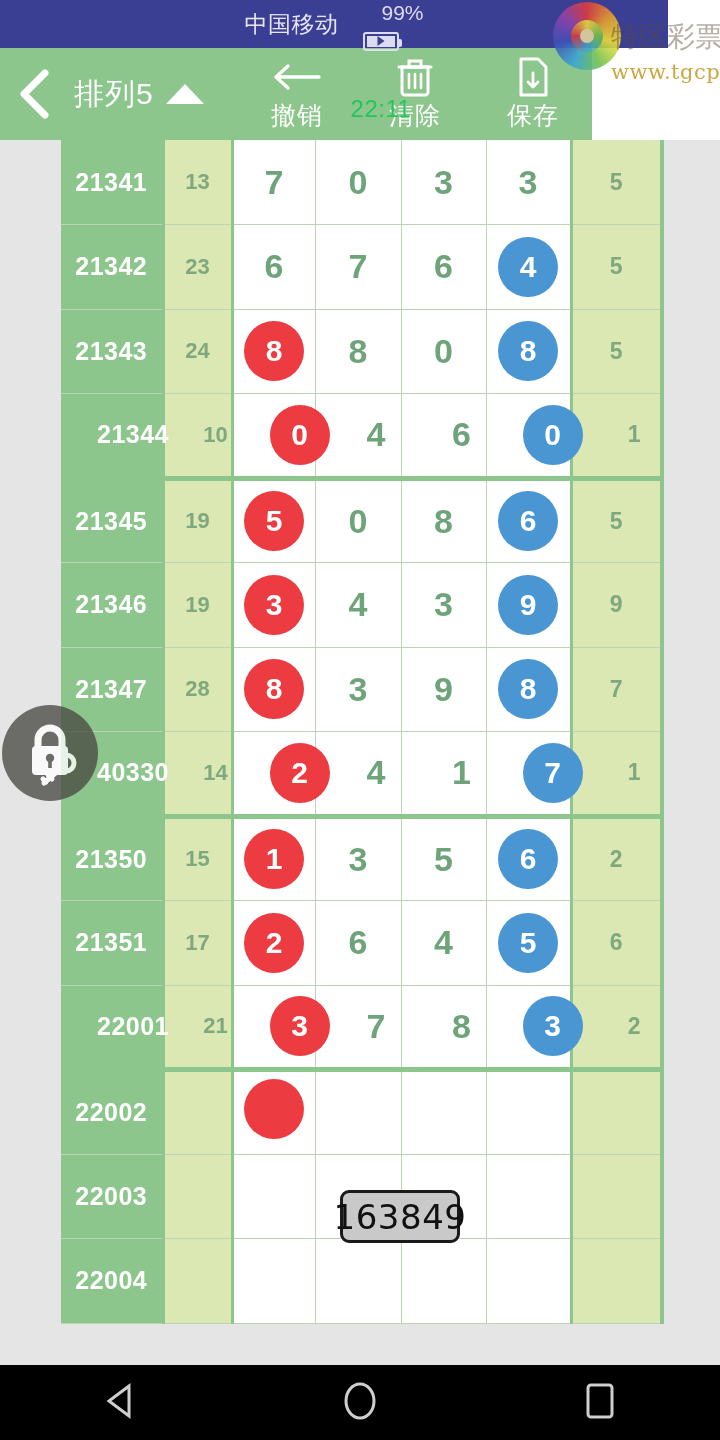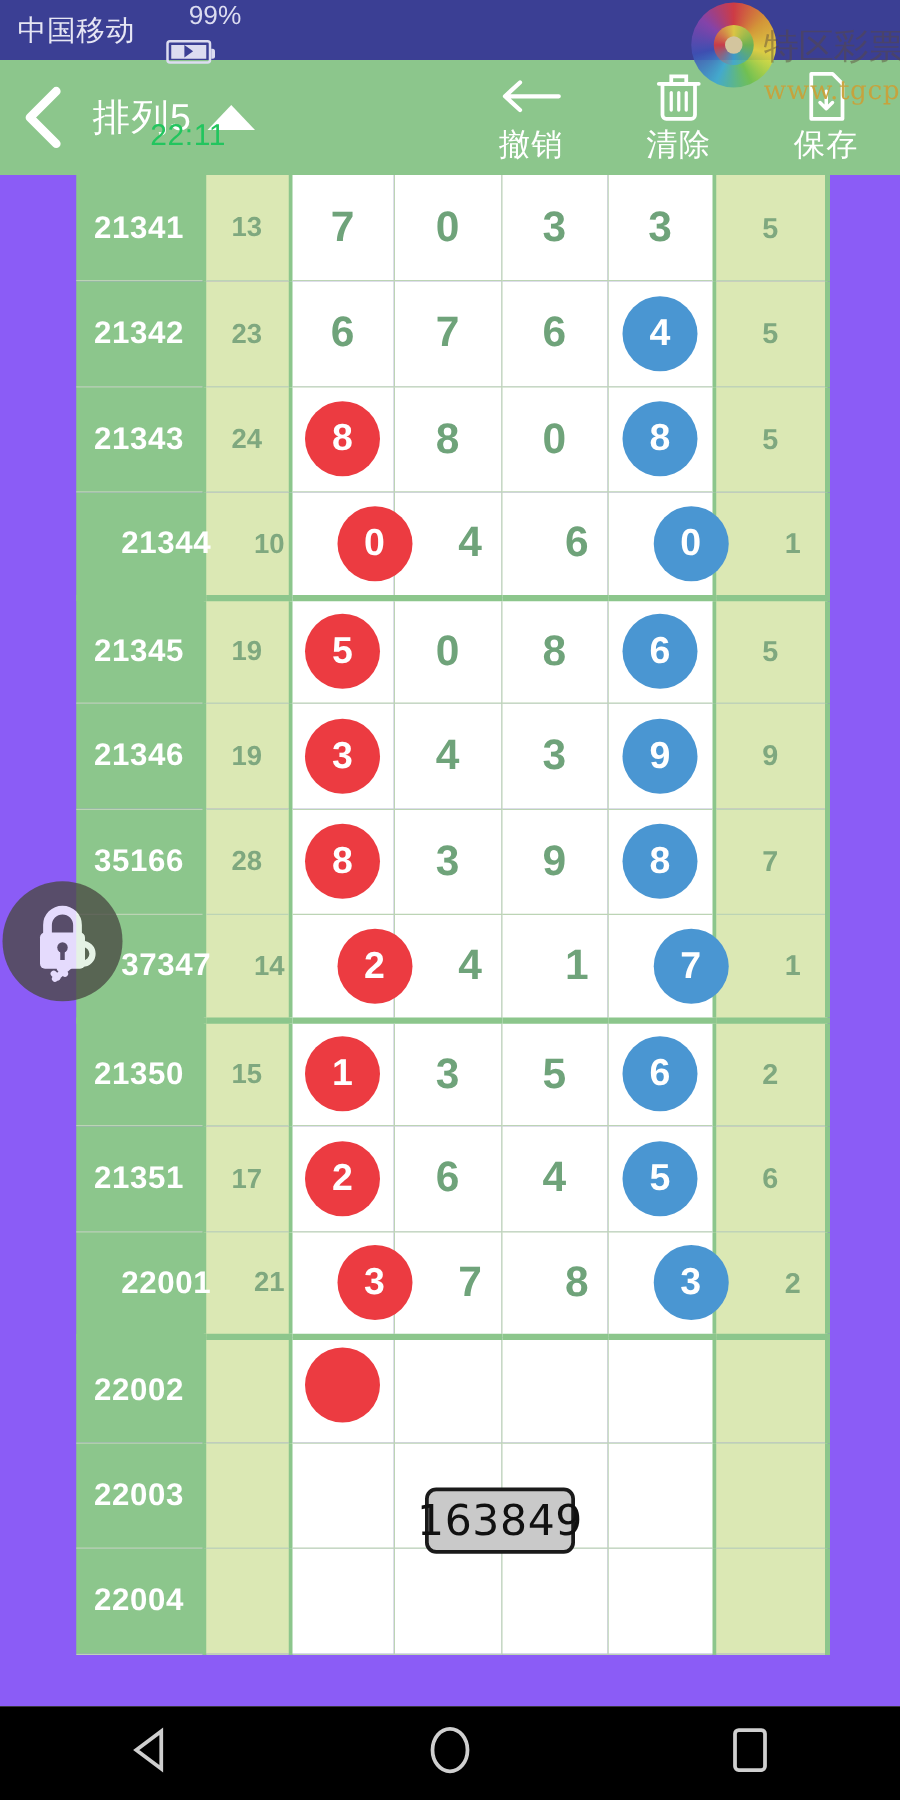--- a/index.html
+++ b/index.html
@@ -6,23 +6,23 @@
   body{
     width:720px;height:1440px;overflow:hidden;
     background:#ffffff;
     font-family:"Liberation Sans","DejaVu Sans",sans-serif;
     -webkit-font-smoothing:antialiased;
   }
   #app{position:relative;width:720px;height:1440px;overflow:hidden;background:#fff;}
 
   
   .statusbar{
-    position:absolute;left:0;top:0;width:720px;height:48px;
+    position:absolute;left:0;top:0;width:668px;height:48px;
     background:#3b3f94;color:#e9e9f5;
-    display:flex;align-items:center;justify-content:flex-start;
+    display:flex;align-items:center;justify-content:center;
     padding:0 14px;box-sizing:border-box;z-index:20;
   }
   .sb-carrier{font-size:23px;letter-spacing:.5px;color:#e6e6f4;}
   .sb-right{display:flex;align-items:center;gap:7px;flex-direction:column;}
   .sb-eye{width:26px;height:17px;position:relative;display:inline-block;}
   .sb-eye:before{content:"";position:absolute;left:1px;top:0;width:24px;height:16px;
     border:2.3px solid #dcdcf0;border-radius:50% 50% 50% 50%/60% 60% 60% 60%;box-sizing:border-box;}
   .sb-eye:after{content:"";position:absolute;left:10px;top:5px;width:6px;height:6px;border-radius:50%;background:#dcdcf0;}
   .sb-net{font-size:11px;line-height:10px;text-align:left;color:#dcdcf0;}
   .sb-bars{display:flex;align-items:flex-end;gap:1.5px;height:17px;}
@@ -45,35 +45,35 @@
   .wm-logo:after{content:"";position:absolute;left:18px;top:18px;width:32px;height:32px;border-radius:50%;
     background:conic-gradient(#f2e03a,#6fc04a,#3aa6d6,#e23b3b,#f2e03a);opacity:.95;}
   .wm-logo:before{content:"";position:absolute;left:27px;top:27px;width:14px;height:14px;border-radius:50%;background:#e8d8a0;z-index:2;}
   .wm-cn{position:absolute;left:78px;top:22px;font-size:28px;color:#5b4a3a;opacity:.45;
     font-family:"DejaVu Serif","Liberation Serif",serif;white-space:nowrap;}
   .wm-url{position:absolute;left:78px;top:64px;font-size:21px;color:#c9a23a;opacity:.95;
     font-family:"DejaVu Serif","Liberation Serif",serif;white-space:nowrap;letter-spacing:.5px;}
 
   
   .toolbar{
-    position:absolute;left:0;top:48px;width:720px;height:92px;
+    position:absolute;left:0;top:48px;width:592px;height:92px;
     background:#8cc68c;display:flex;align-items:center;z-index:10;
   }
   .tb-back{width:68px;height:92px;display:flex;align-items:center;justify-content:center;}
   .tb-back svg{display:block;}
   .tb-title{display:flex;align-items:center;gap:12px;margin-left:6px;}
   .tb-title-txt{font-size:30px;color:#ffffff;letter-spacing:1px;}
   .tb-caret{width:0;height:0;border-left:19px solid transparent;border-right:19px solid transparent;border-bottom:20px solid #ffffff;}
   .tb-actions{display:flex;margin-left:auto;}
   .tb-act{width:118px;height:92px;display:flex;flex-direction:column;align-items:center;justify-content:center;gap:2px;}
   .tb-act-ic{height:40px;display:flex;align-items:center;justify-content:center;}
   .tb-act-lb{font-size:25px;color:#ffffff;letter-spacing:1px;}
 
   
-  .sheet{position:absolute;left:0;top:140px;width:720px;bottom:75px;overflow:hidden;background:#8b5cf6;}
+  .sheet{position:absolute;left:0;top:140px;width:720px;bottom:75px;overflow:hidden;background:#e5e5e5;}
   .tbl{position:absolute;left:61px;top:0;width:599px;border-collapse:collapse;table-layout:fixed;}
   .tbl td{padding:0;margin:0;height:84.5px;text-align:center;vertical-align:middle;
     border-right:1px solid #bcd4b5;border-bottom:1px solid #bcd4b5;box-sizing:border-box;}
   col.c-issue{width:102px}
   col.c-sum{width:69px}
   col.c-d{width:83px}
   col.c-d3{width:86px}
   col.c-d4{width:85px}
   col.c-tail{width:91px}
 
@@ -248,30 +248,30 @@
           <tr>
             <td class="issue">21346</td>
             <td class="sum">19</td>
             <td class="dig"><span class="ball red">3</span></td>
             <td class="dig">4</td>
             <td class="dig">3</td>
             <td class="dig last"><span class="ball blue">9</span></td>
             <td class="tail">9</td>
           </tr>
           <tr>
-            <td class="issue">35166</td>
+            <td class="issue">21347</td>
             <td class="sum">28</td>
             <td class="dig"><span class="ball red">8</span></td>
             <td class="dig">3</td>
             <td class="dig">9</td>
             <td class="dig last"><span class="ball blue">8</span></td>
             <td class="tail">7</td>
           </tr>
           <tr class="gsep">
-            <td class="issue">37347</td>
+            <td class="issue">40330</td>
             <td class="sum">14</td>
             <td class="dig"><span class="ball red">2</span></td>
             <td class="dig">4</td>
             <td class="dig">1</td>
             <td class="dig last"><span class="ball blue">7</span></td>
             <td class="tail">1</td>
           </tr>
           <tr>
             <td class="issue">21350</td>
             <td class="sum">15</td>

